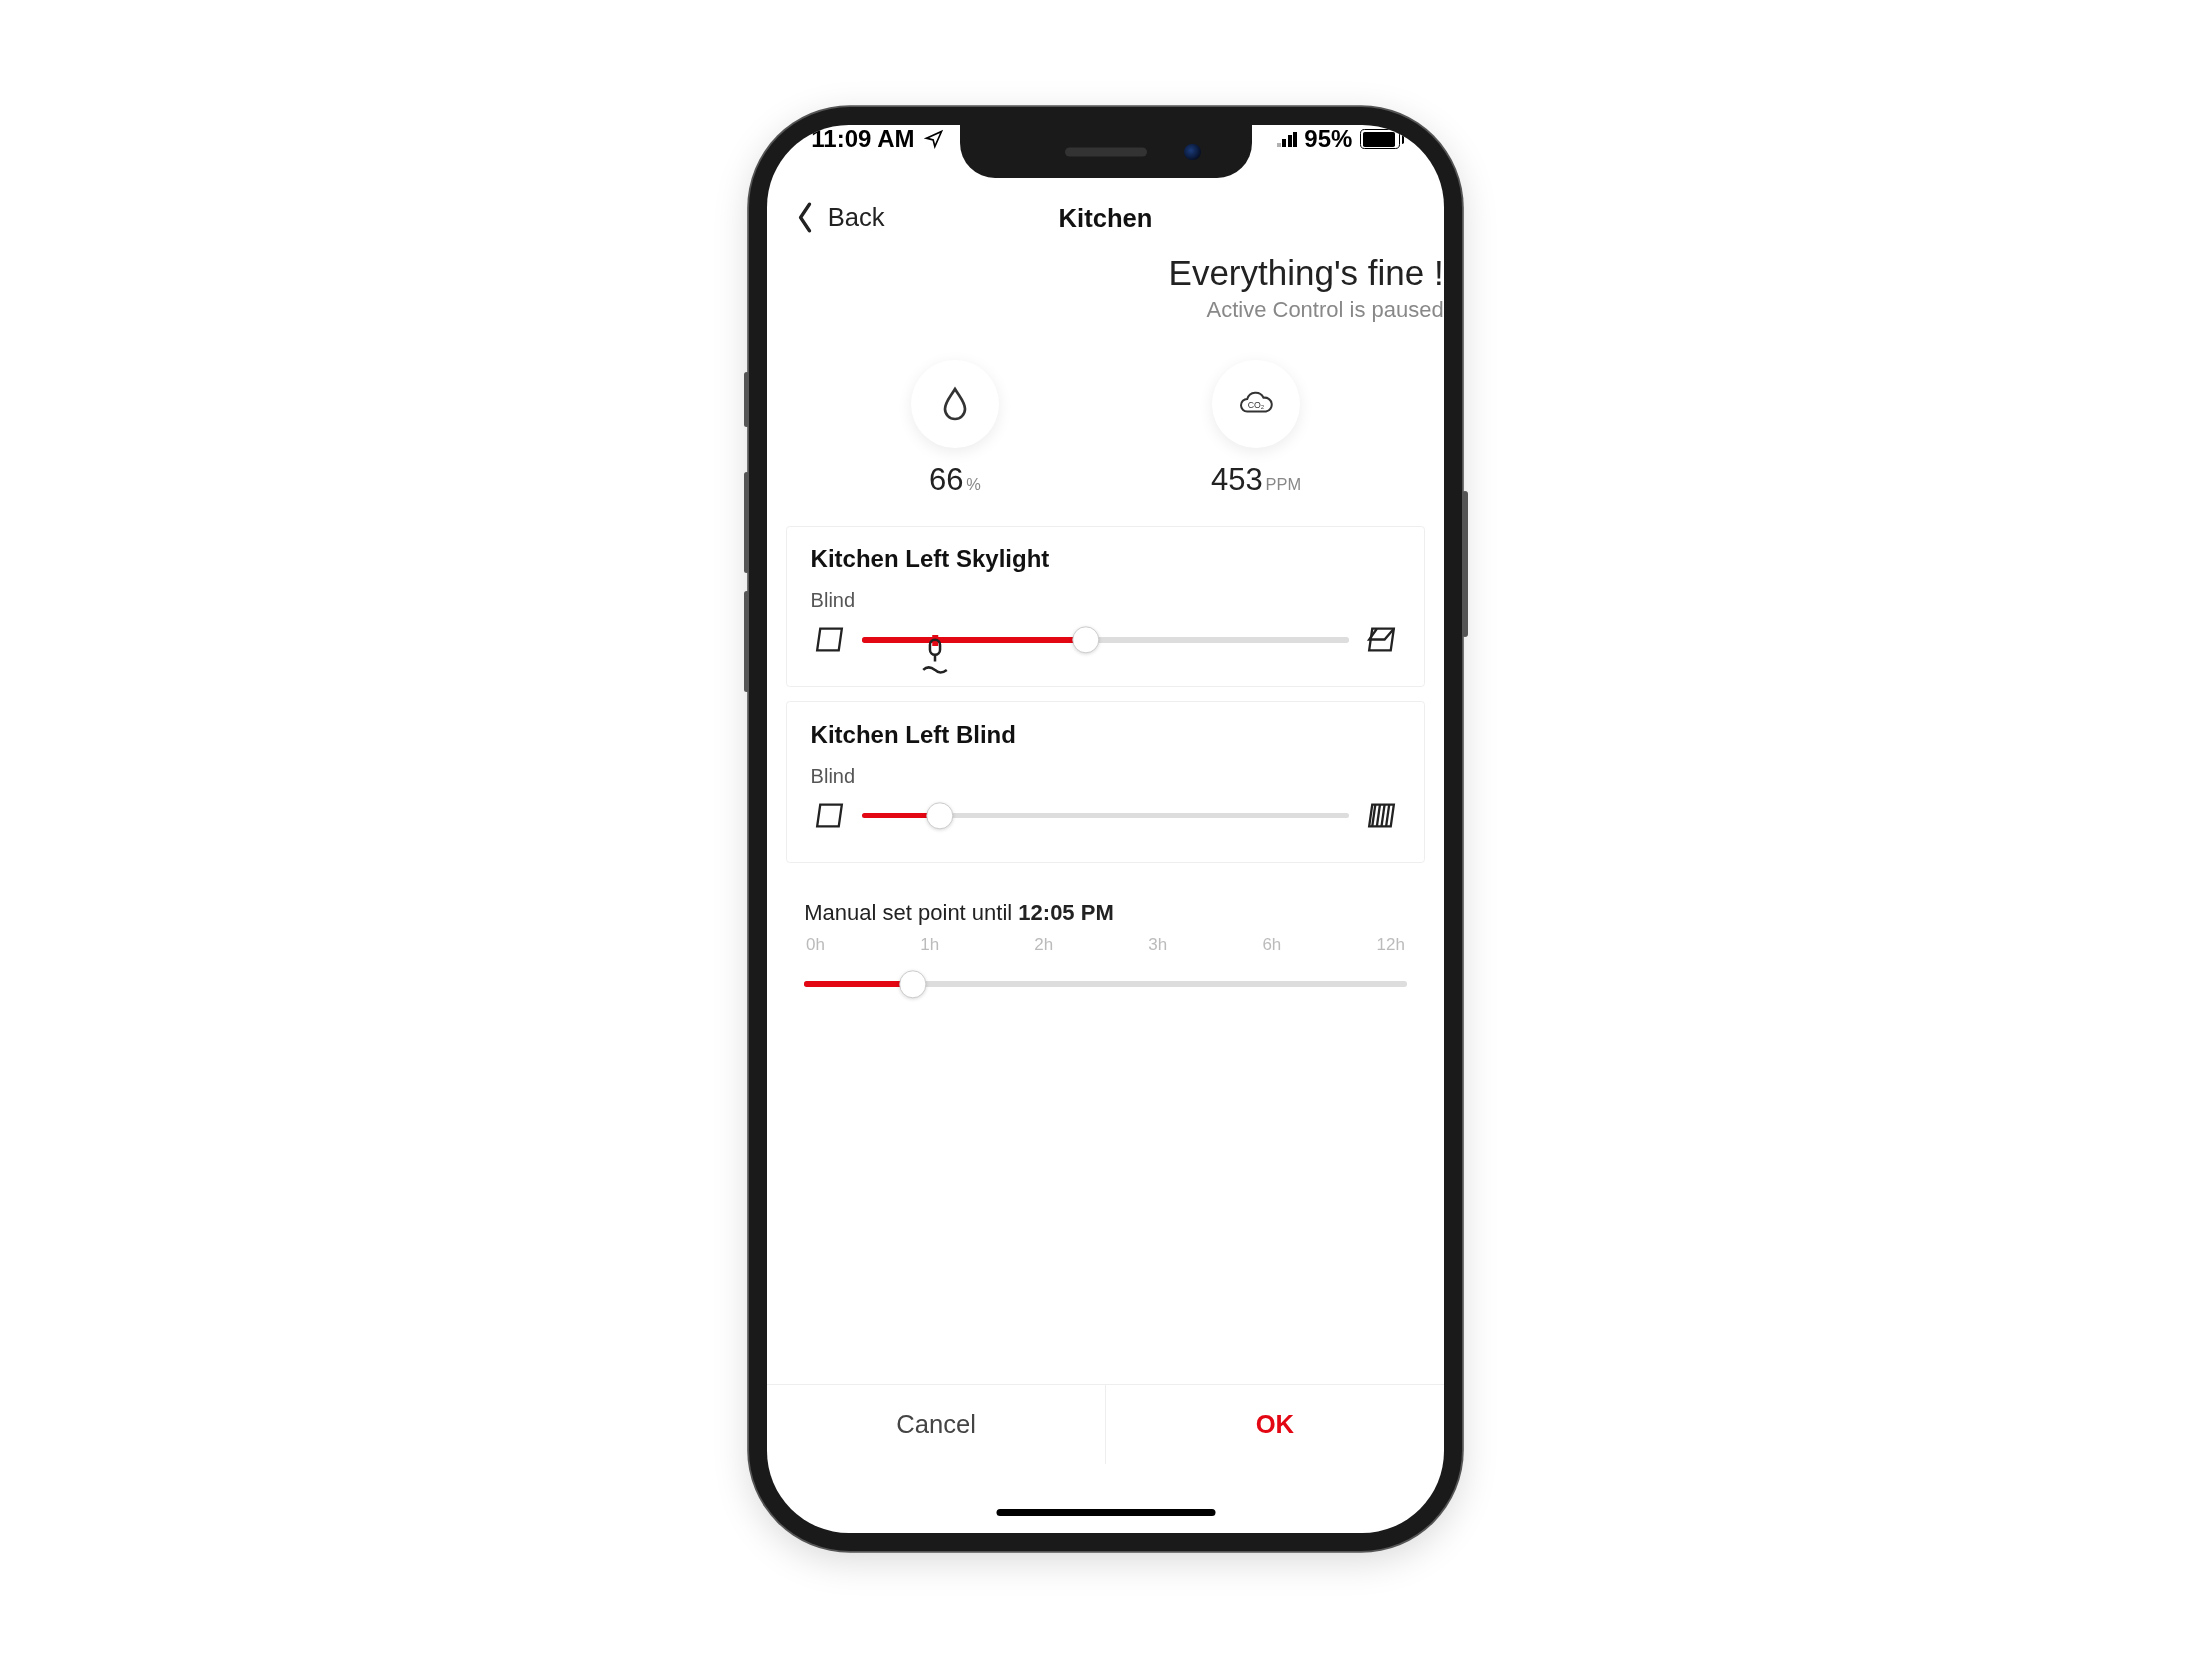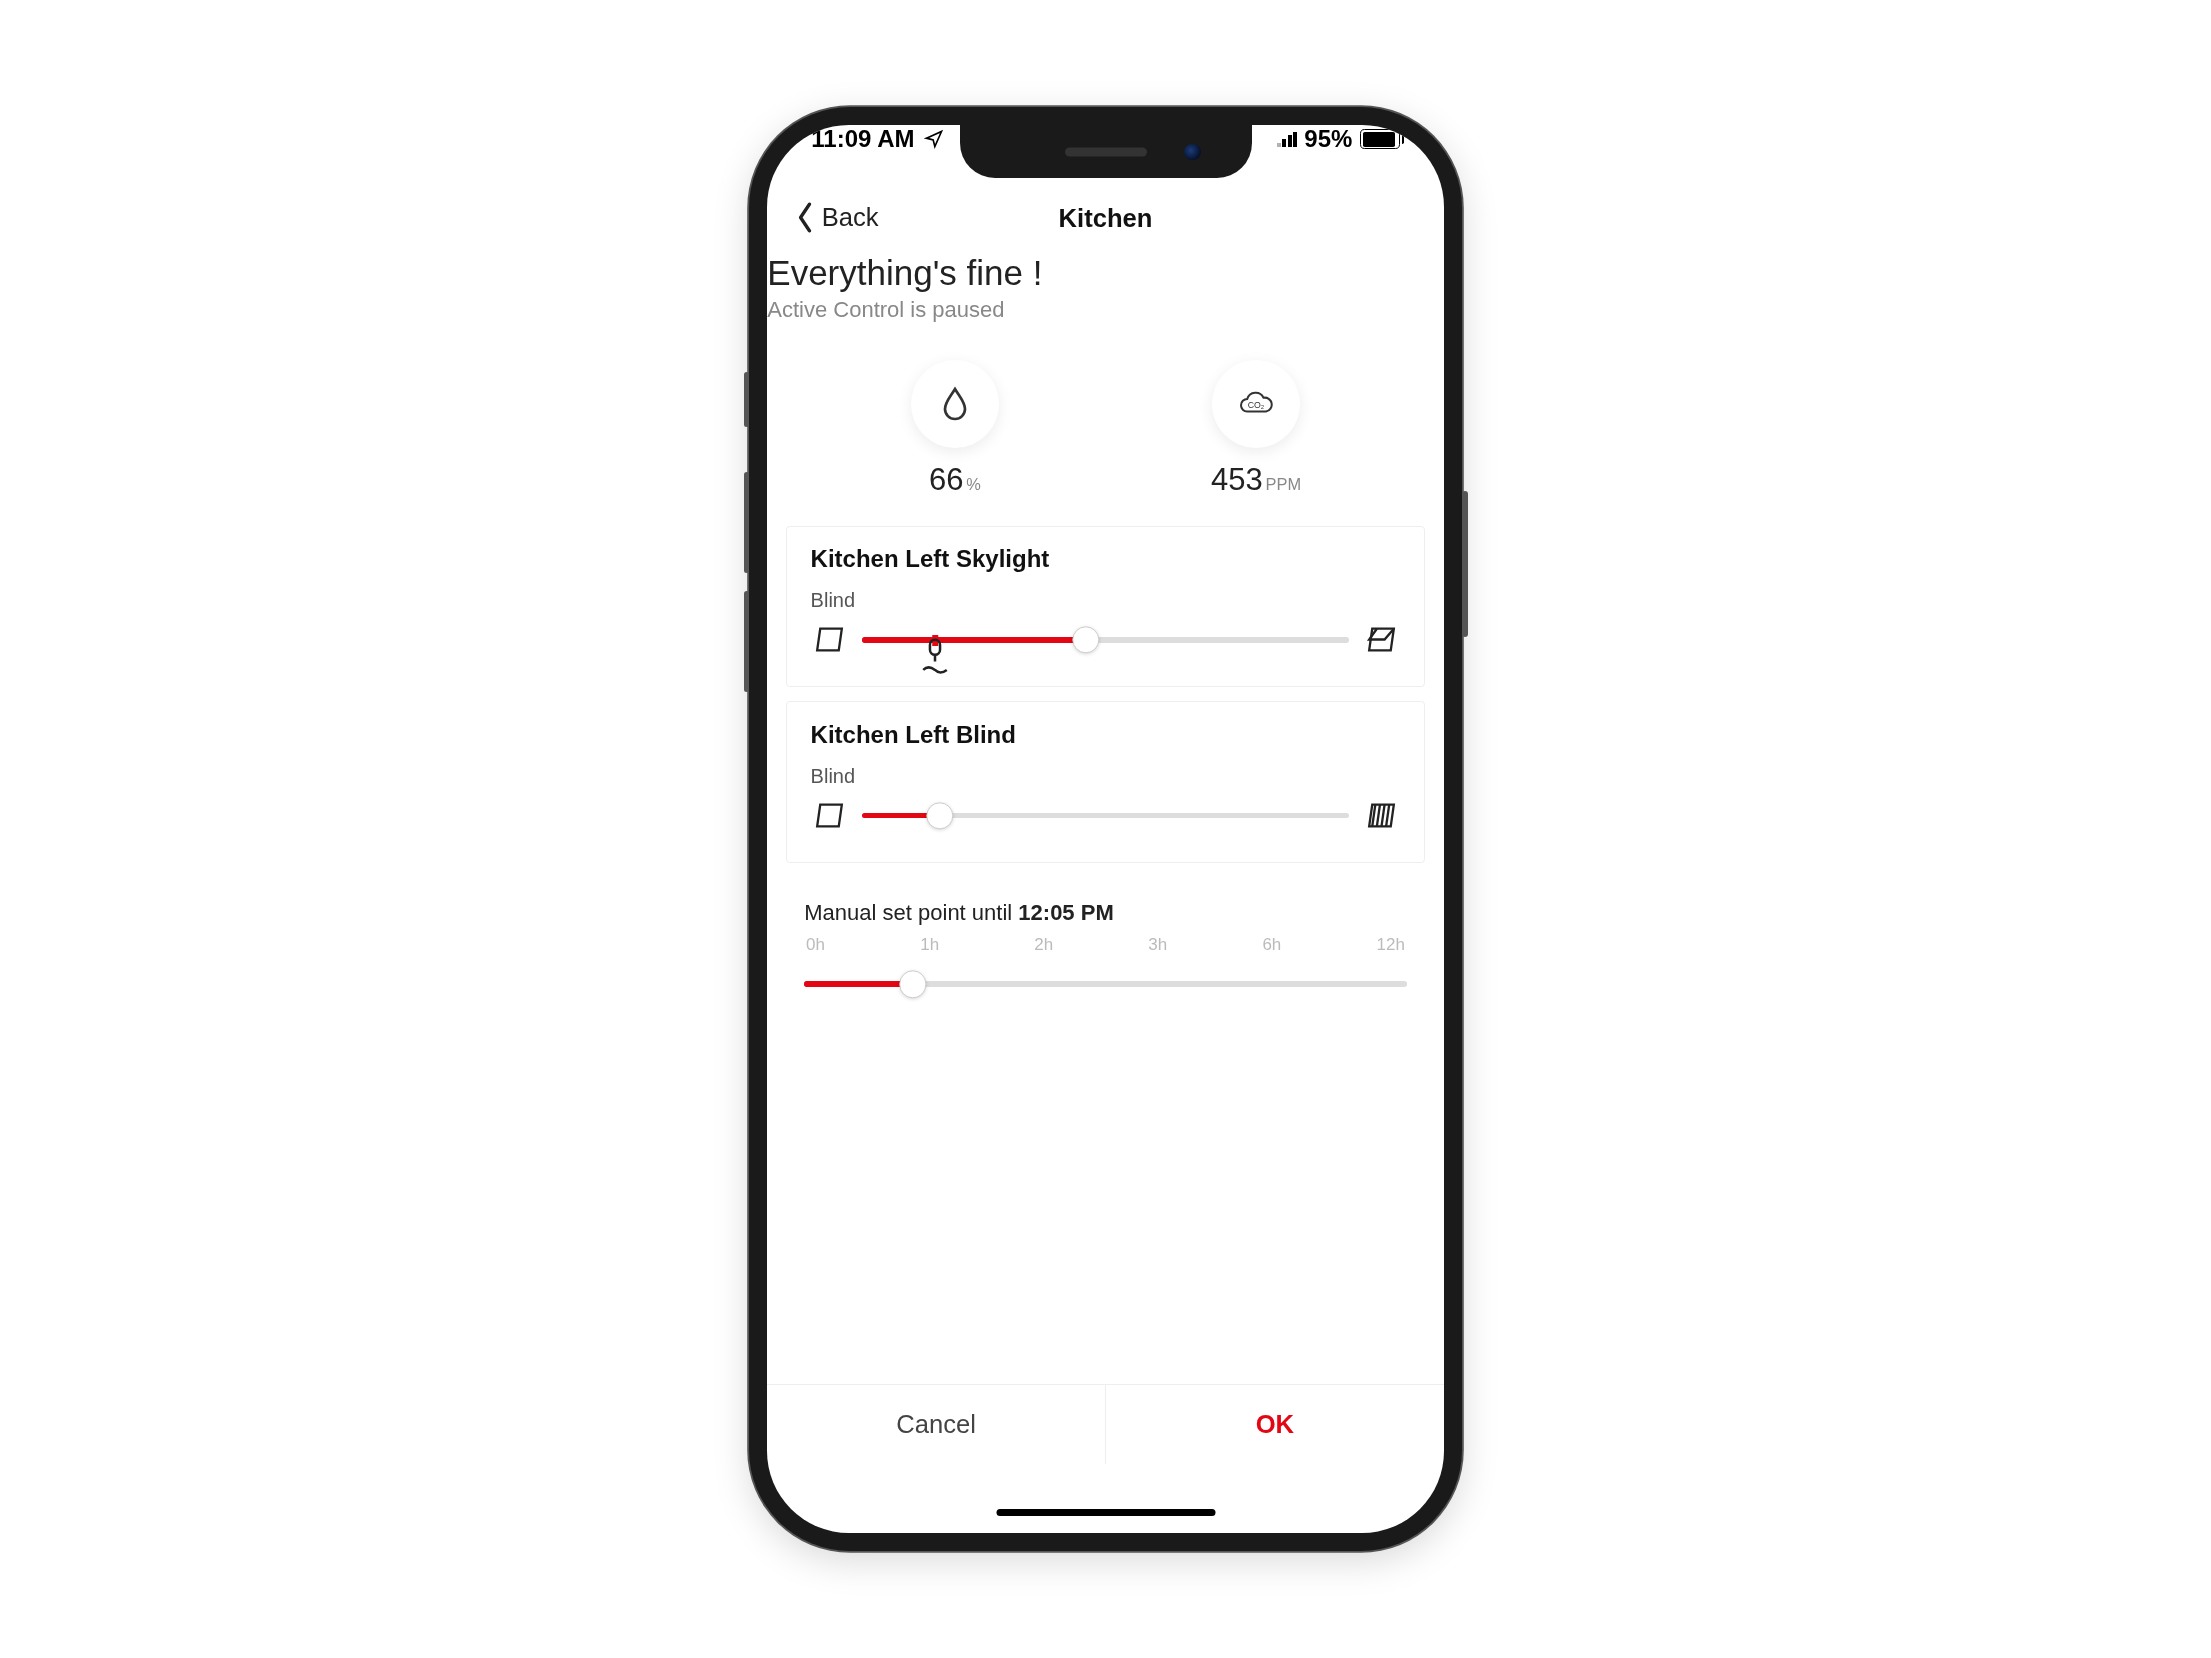--- a/index.html
+++ b/index.html
@@ -76,26 +76,26 @@
   .signal-bars span:nth-child(1){height:4.6px; opacity:0.3;}
   .signal-bars span:nth-child(2){height:8.2px;}
   .signal-bars span:nth-child(3){height:12px;}
   .signal-bars span:nth-child(4){height:15.5px;}
   .header {
     display:flex; align-items:center; justify-content:center;
     position:relative; padding: 25.6px 27.4px 12.8px;
   }
   .back-btn {
     position:absolute; left:27.4px; top:24px;
-    display:flex; align-items:center; gap:7px;
+    display:flex; align-items:center; gap:13px;
     font-size:25.6px; color:#222; cursor:pointer;
   }
   .back-btn svg { width:20px; height:31px; }
   .screen-title { font-size:25.6px; font-weight:700; color:#111;}
-  .status-heading { text-align:left; margin-top:7.3px; }
+  .status-heading { text-align:right; margin-top:7.3px; }
   .status-heading .main { font-size:35px; color:#222; font-weight:400;}
   .status-heading .sub { font-size:22px; color:#888; margin-top:3.7px;}
   .metrics { display:flex; justify-content:space-around; margin:37px 37px 27.4px; }
   .metric { text-align:center; width: 137px;}
   .metric-circle {
     width: 88px; height:88px; border-radius:50%; background:#fff;
     box-shadow: 0 3.7px 14.6px rgba(0,0,0,0.08);
     display:flex; align-items:center; justify-content:center;
     margin: 0 auto 14.6px;
   }

